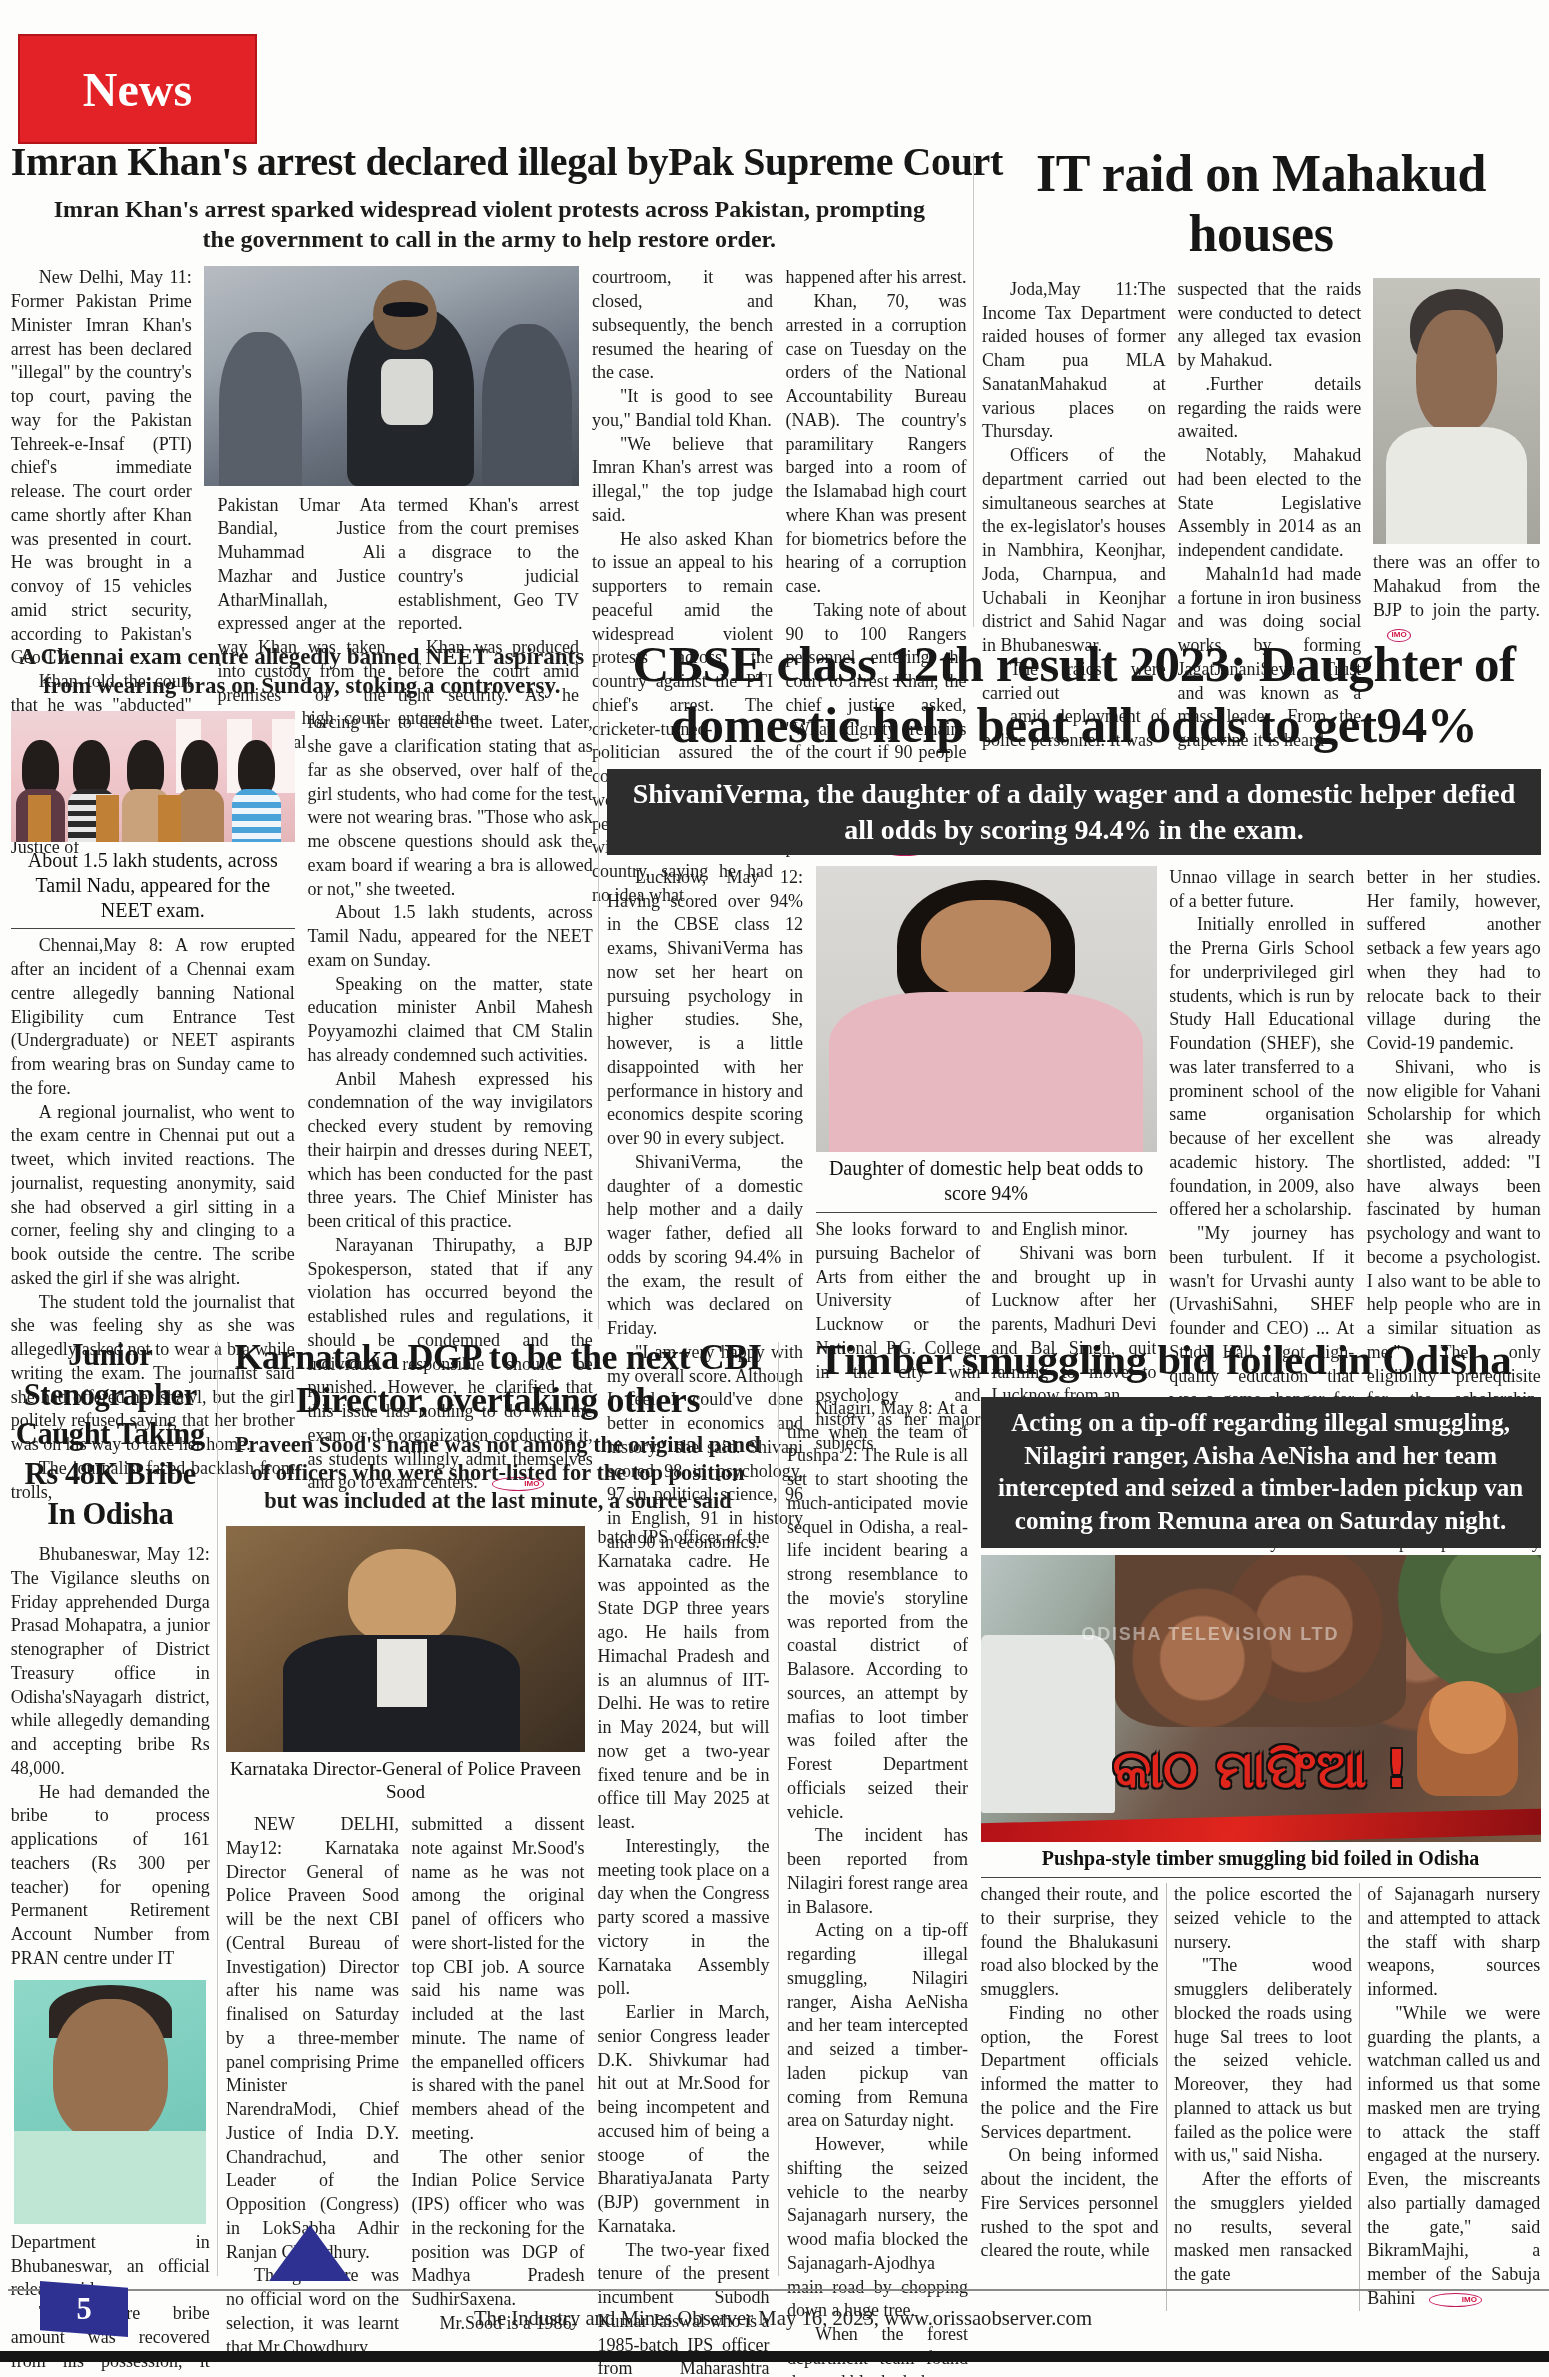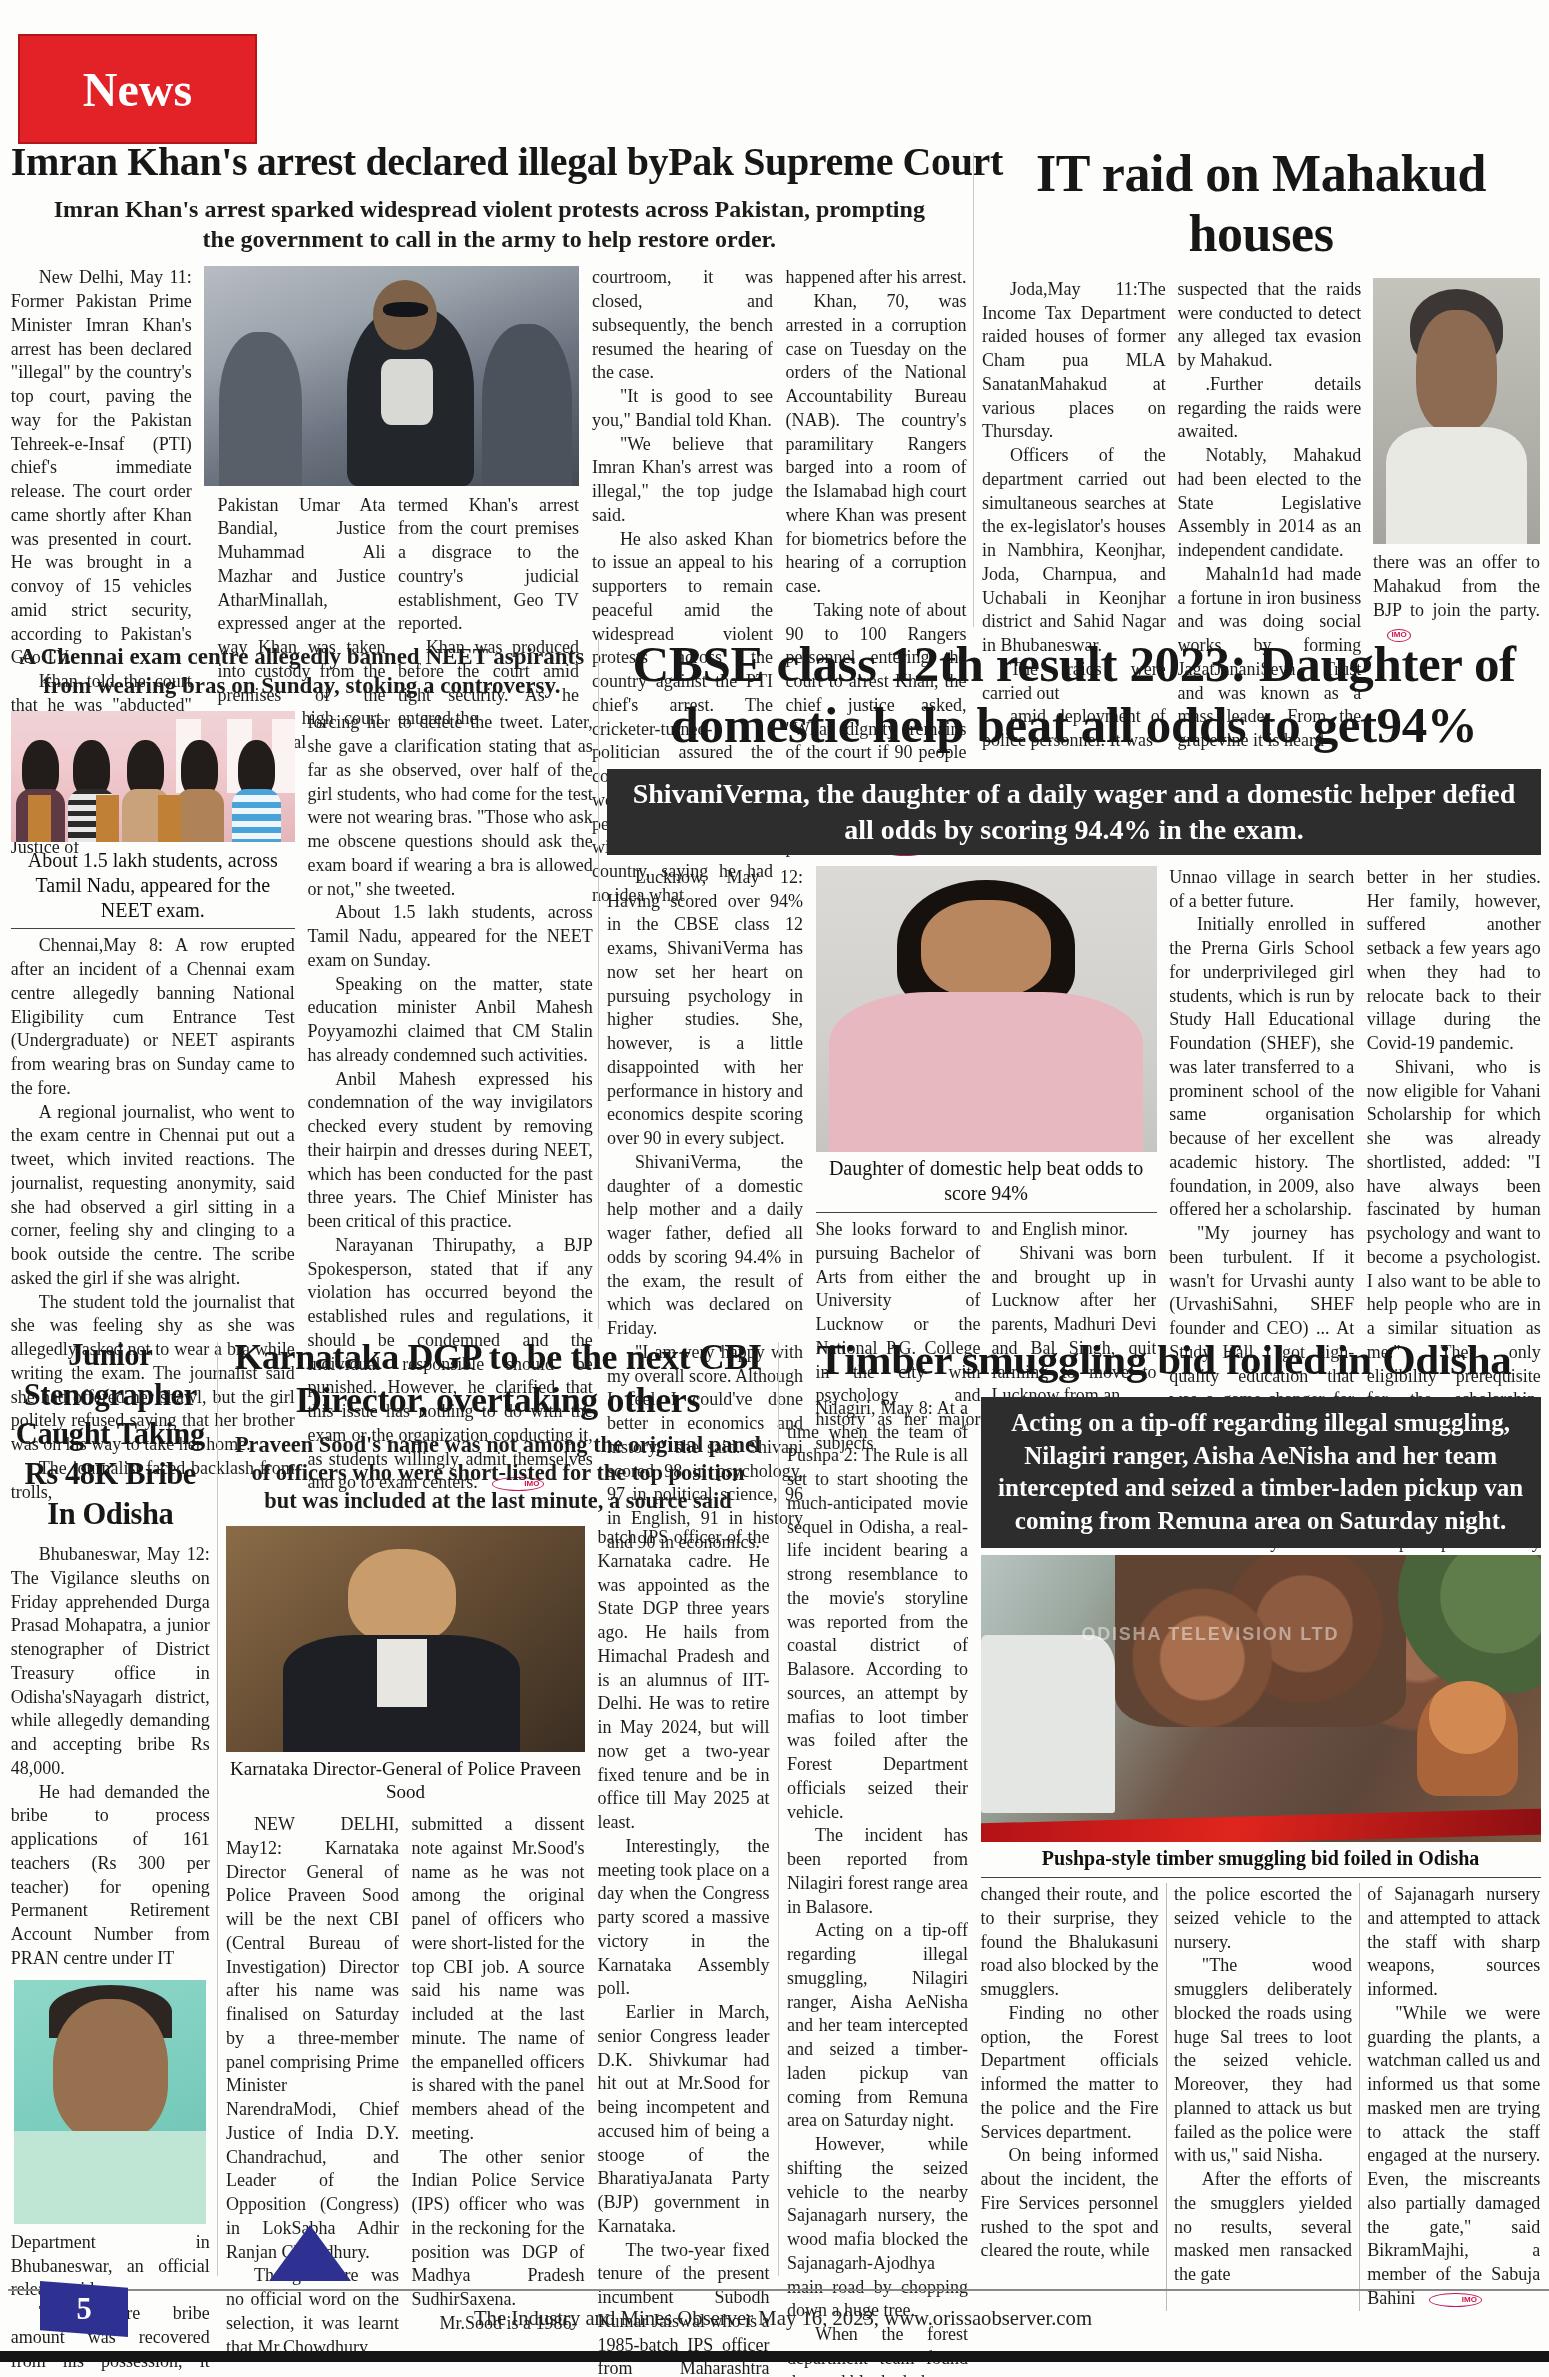--- a/index.html
+++ b/index.html
@@ -316,20 +316,21 @@
           <p class="para">When the forest department team found the road blocked, they</p>
         </div>
       <div style="width:560px;">
         <div class="blackbox" style="font-size:25px;height:151px;">Acting on a tip-off regarding illegal smuggling, Nilagiri ranger, Aisha AeNisha and her team intercepted and seized a timber-laden pickup van coming from Remuna area on Saturday night.</div>
         <div class="photo ph-timber" style="width:560px;height:287px;margin-top:7.2px;">
           <div class="logpile"></div>
           <div class="truck"></div>
           <div class="foliage"></div>
           <div class="stump"></div>
           <div class="watermark">ODISHA TELEVISION LTD</div>
+          <div class="odia-overlay" style="top:64%;font-size:52px;color:#e0251d;">କାଠ ମାଫିଆ !</div>
           <div class="ribbon"></div>
         </div>
         <div class="caption" style="margin-top:4.5px;font-weight:bold;">Pushpa-style timber smuggling bid foiled in Odisha</div>
         <hr class="hr">
         <div class="cols" style="gap:0;">
           <div class="col" style="width:178px;padding-right:7.2px;">
               <p class="para" style="text-indent: 0px;">changed their route, and to their surprise, they found the Bhalukasuni road also blocked by the smugglers.</p>
               <p class="para">Finding no other option, the Forest Department officials informed the matter to the police and the Fire Services department.</p>
               <p class="para">On being informed about the incident, the Fire Services personnel rushed to the spot and cleared the route, while</p>
             </div>

